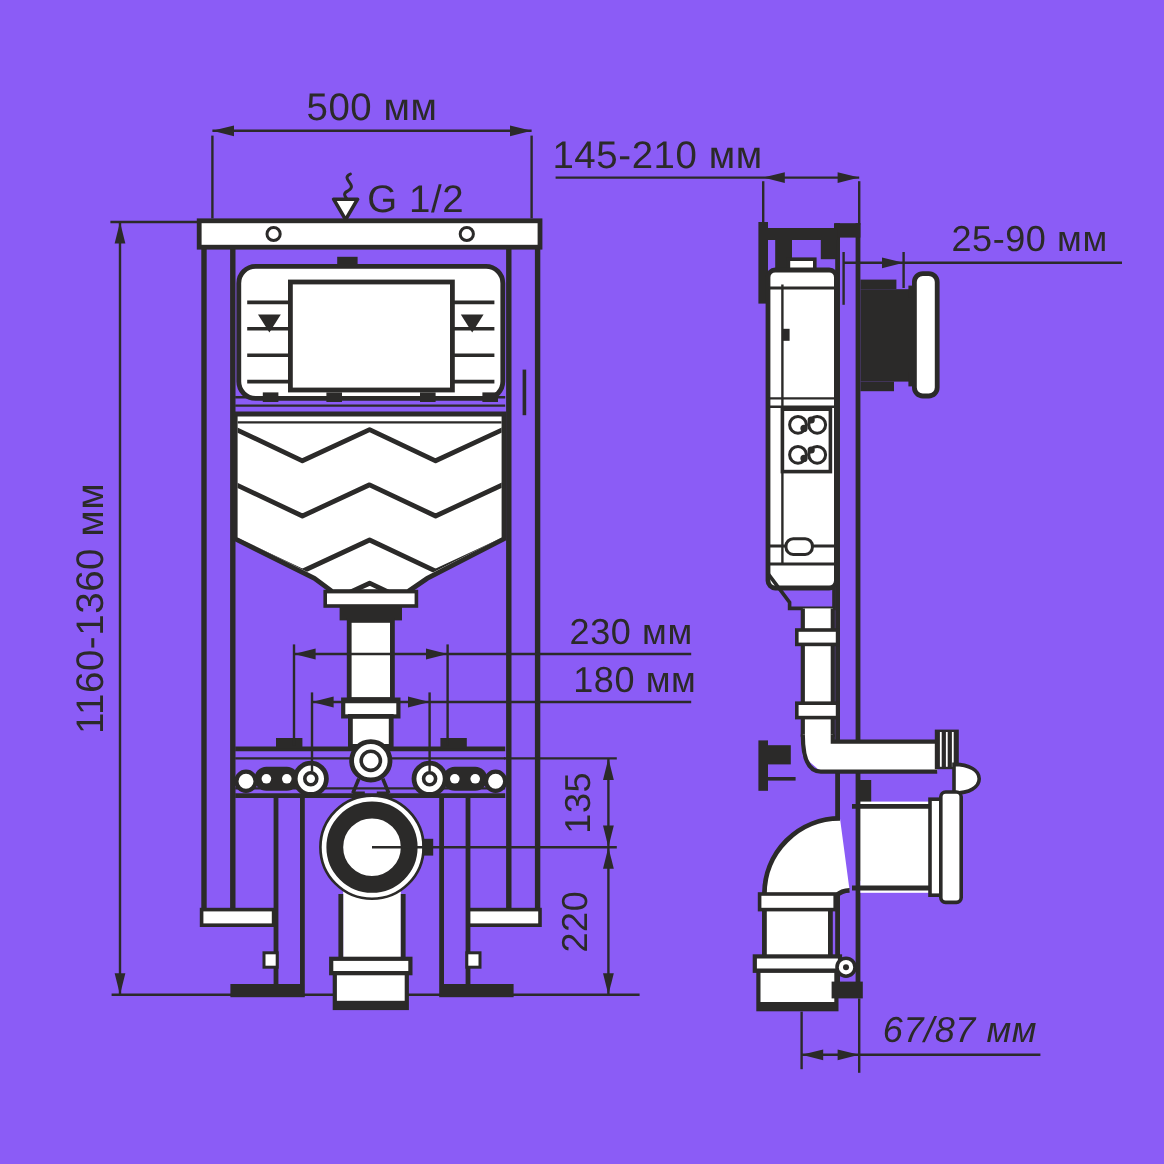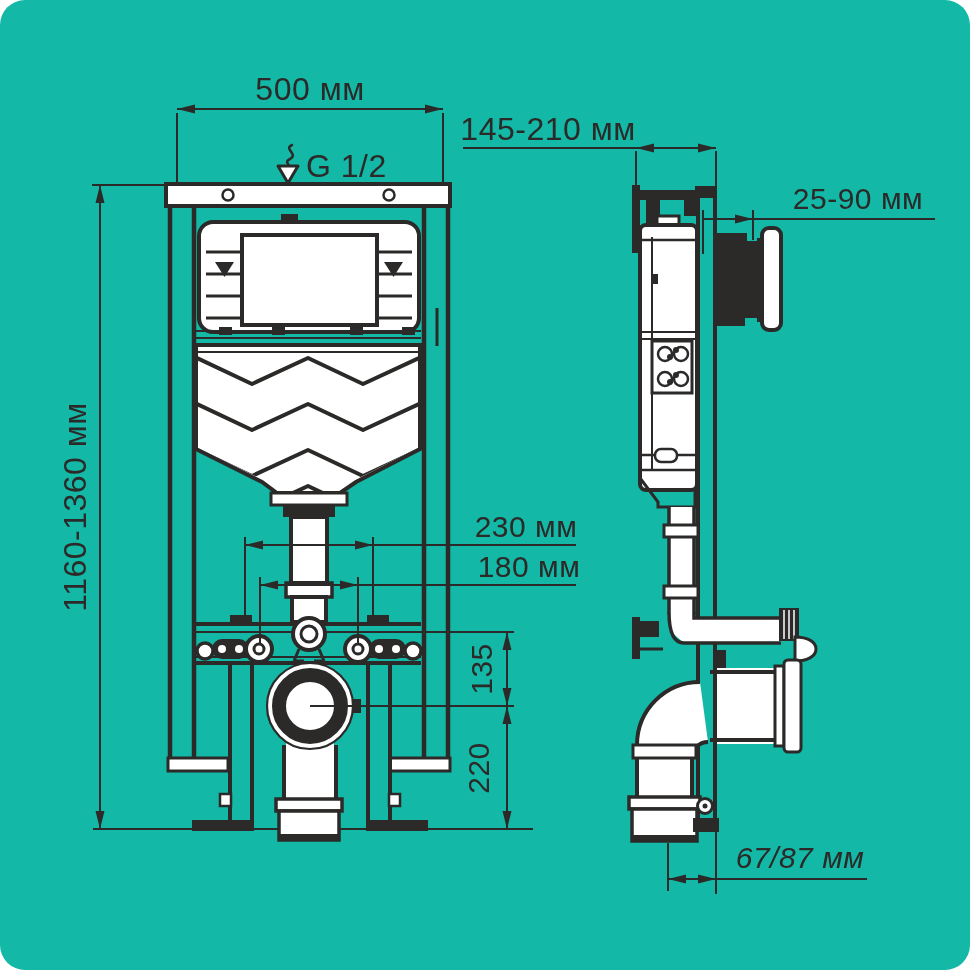--- a/index.html
+++ b/index.html
@@ -1,22 +1,21 @@
 <!DOCTYPE html>
 <html><head>
 <meta charset="utf-8">
 <style>
   html,body{margin:0;padding:0;background:#ffffff;}
   #canvas{
     position:relative;
     width:970px;height:970px;
-    background:#14b8a6;
+    background:#8b5cf6;
     font-family:"Liberation Sans", sans-serif;
     overflow:hidden;
-    border-radius:25px;
   }
   svg{display:block;}
   text{
     fill:#2b2a29;
     font-family:"Liberation Sans", sans-serif;
     letter-spacing:0.5px;
   }
   .dim-label{font-size:30px;}
   .dim-label-lg{font-size:32px;}
   .dim-label-it{font-size:30px;font-style:italic;}

